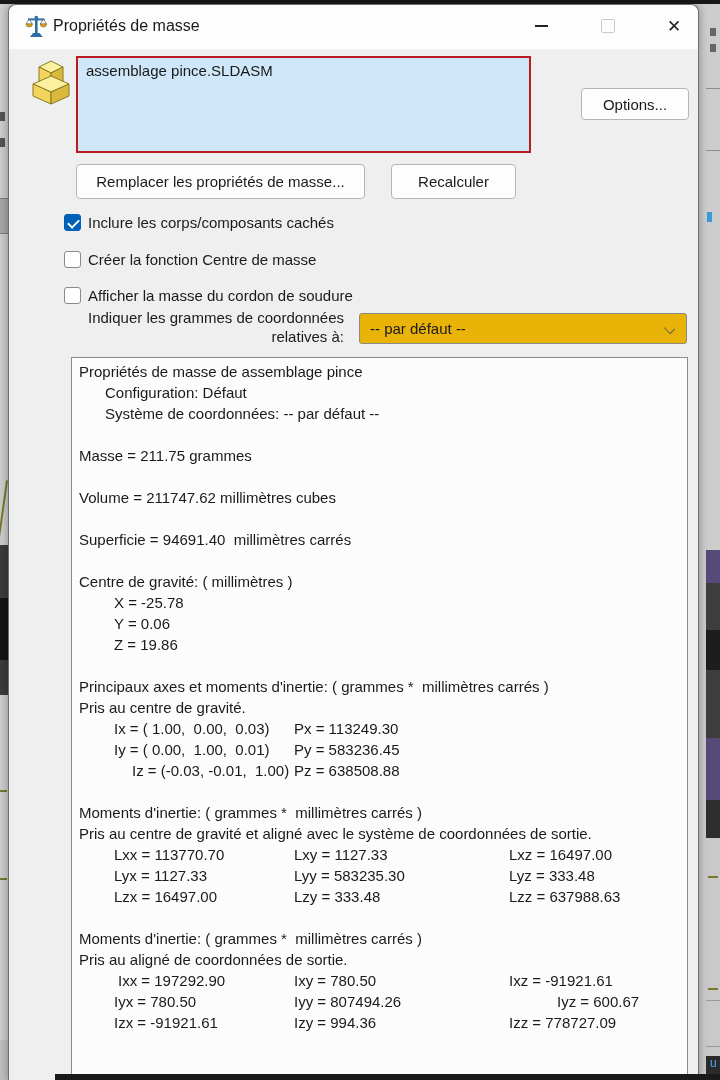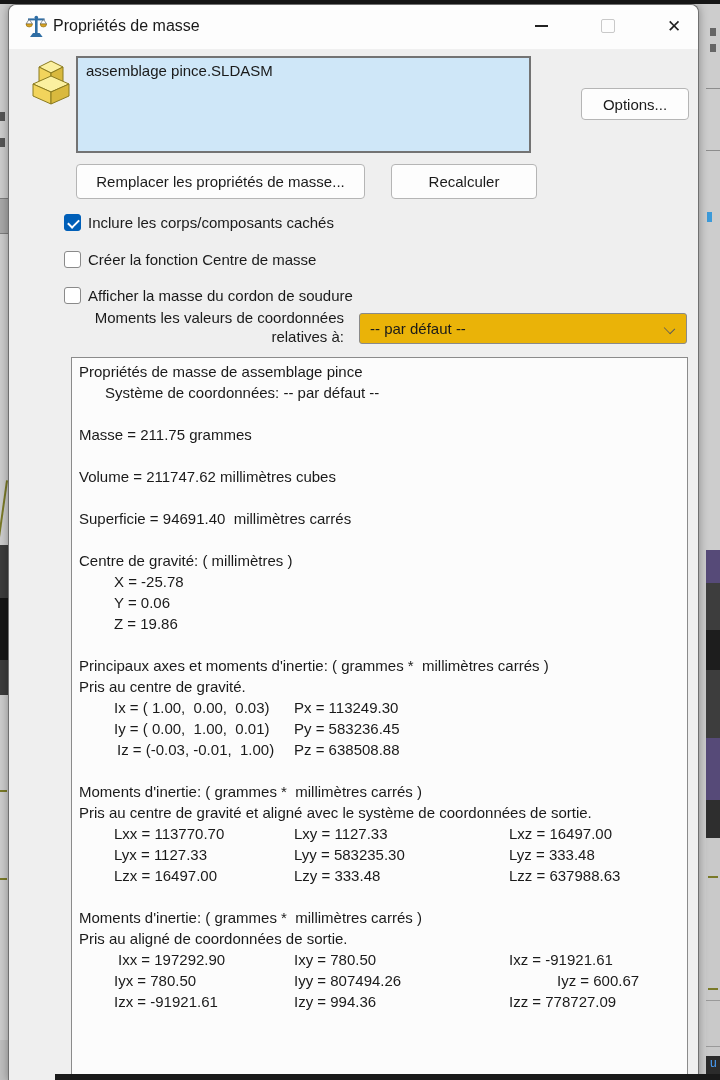--- a/index.html
+++ b/index.html
@@ -28,32 +28,32 @@
   .caption-btn { position:absolute; top:0; width:46px; height:42px; display:flex; align-items:center; justify-content:center; }
   #min-btn { left:509px; } #max-btn { left:576px; } #close-btn { left:642px; }
   .min-glyph { width:13px; height:0; border-top:2px solid #222; }
   .max-glyph { width:12px; height:12px; border:1px solid #c9c9c9; border-radius:2px; background:#fdfdfd; }
   .close-glyph { font-size:17px; color:#1f1f1f; line-height:1; }
 
   
   #part-icon { position:absolute; left:22px; top:54px; }
   #selection-box {
     position:absolute; left:67px; top:51px; width:455px; height:97px;
-    background:#cfe7f8; border:2px solid #737373; font-size:15px;
+    background:#cfe7f8; border:2px solid #b91c1c; font-size:15px;
     padding:4px 8px; box-sizing:border-box;
   }
   #options-btn { left:572px; top:83px; width:108px; height:32px; }
 
   .win-btn {
     position:absolute; background:#fdfdfd; border:1px solid #b5b5b5; border-radius:4px;
     font-size:15px; display:flex; align-items:center; justify-content:center;
     font-family:"Liberation Sans", sans-serif; color:#1a1a1a; box-sizing:border-box;
   }
   #override-btn { left:67px; top:159px; width:289px; height:35px; }
-  #recalc-btn { left:382px; top:159px; width:146px; height:35px; }
+  #recalc-btn { left:382px; top:159px; width:125px; height:35px; }
 
   
   .cb-row { position:absolute; left:55px; display:flex; align-items:center; gap:7px; height:20px; }
   .cb {
     width:17px; height:17px; box-sizing:border-box; background:#fff;
     border:1px solid #8a8a8a; border-radius:3px; position:relative; flex:none;
   }
   .cb.on { background:#005fb8; border-color:#005fb8; }
   .cb.on::after {
     content:""; position:absolute; left:3px; top:4px; width:9px; height:5px;
@@ -168,33 +168,36 @@
     <div class="cb-row" style="top:244px;">
       <div class="cb"></div>
       <div class="cb-label">Créer la fonction Centre de masse</div>
     </div>
     <div class="cb-row" style="top:280px;">
       <div class="cb"></div>
       <div class="cb-label">Afficher la masse du cordon de soudure</div>
     </div>
 
     <div id="coord-label">
-      <div>Moments les valeurs de coordonnées</div>
+      <div>Indiquer les grammes de coordonnées</div>
       <div>relatives à:</div>
     </div>
     <div id="coord-select">
       <span>-- par défaut --</span>
       <span class="chev"></span>
     </div>
 
     <div id="report-box">
         <div class="rline">
           <span style="left: 0px;">Propriétés de masse de assemblage pince</span>
         </div>
         <div class="rline">
+          <span style="left: 26px;">Configuration: Défaut</span>
+        </div>
+        <div class="rline">
           <span style="left: 26px;">Système de coordonnées: -- par défaut --</span>
         </div>
         <div class="rline"></div>
         <div class="rline">
           <span style="left: 0px;">Masse = 211.75 grammes</span>
         </div>
         <div class="rline"></div>
         <div class="rline">
           <span style="left: 0px;">Volume = 211747.62 millimètres cubes</span>
         </div>
@@ -224,21 +227,21 @@
         </div>
         <div class="rline">
           <span style="left: 35px;">Ix = ( 1.00,  0.00,  0.03)</span>
           <span style="left: 215px;">Px = 113249.30</span>
         </div>
         <div class="rline">
           <span style="left: 35px;">Iy = ( 0.00,  1.00,  0.01)</span>
           <span style="left: 215px;">Py = 583236.45</span>
         </div>
         <div class="rline">
-          <span style="left: 38px;">Iz = (-0.03, -0.01,  1.00)</span>
+          <span style="left: 53px;">Iz = (-0.03, -0.01,  1.00)</span>
           <span style="left: 215px;">Pz = 638508.88</span>
         </div>
         <div class="rline"></div>
         <div class="rline">
           <span style="left: 0px;">Moments d'inertie: ( grammes *  millimètres carrés )</span>
         </div>
         <div class="rline">
           <span style="left: 0px;">Pris au centre de gravité et aligné avec le système de coordonnées de sortie.</span>
         </div>
         <div class="rline">

